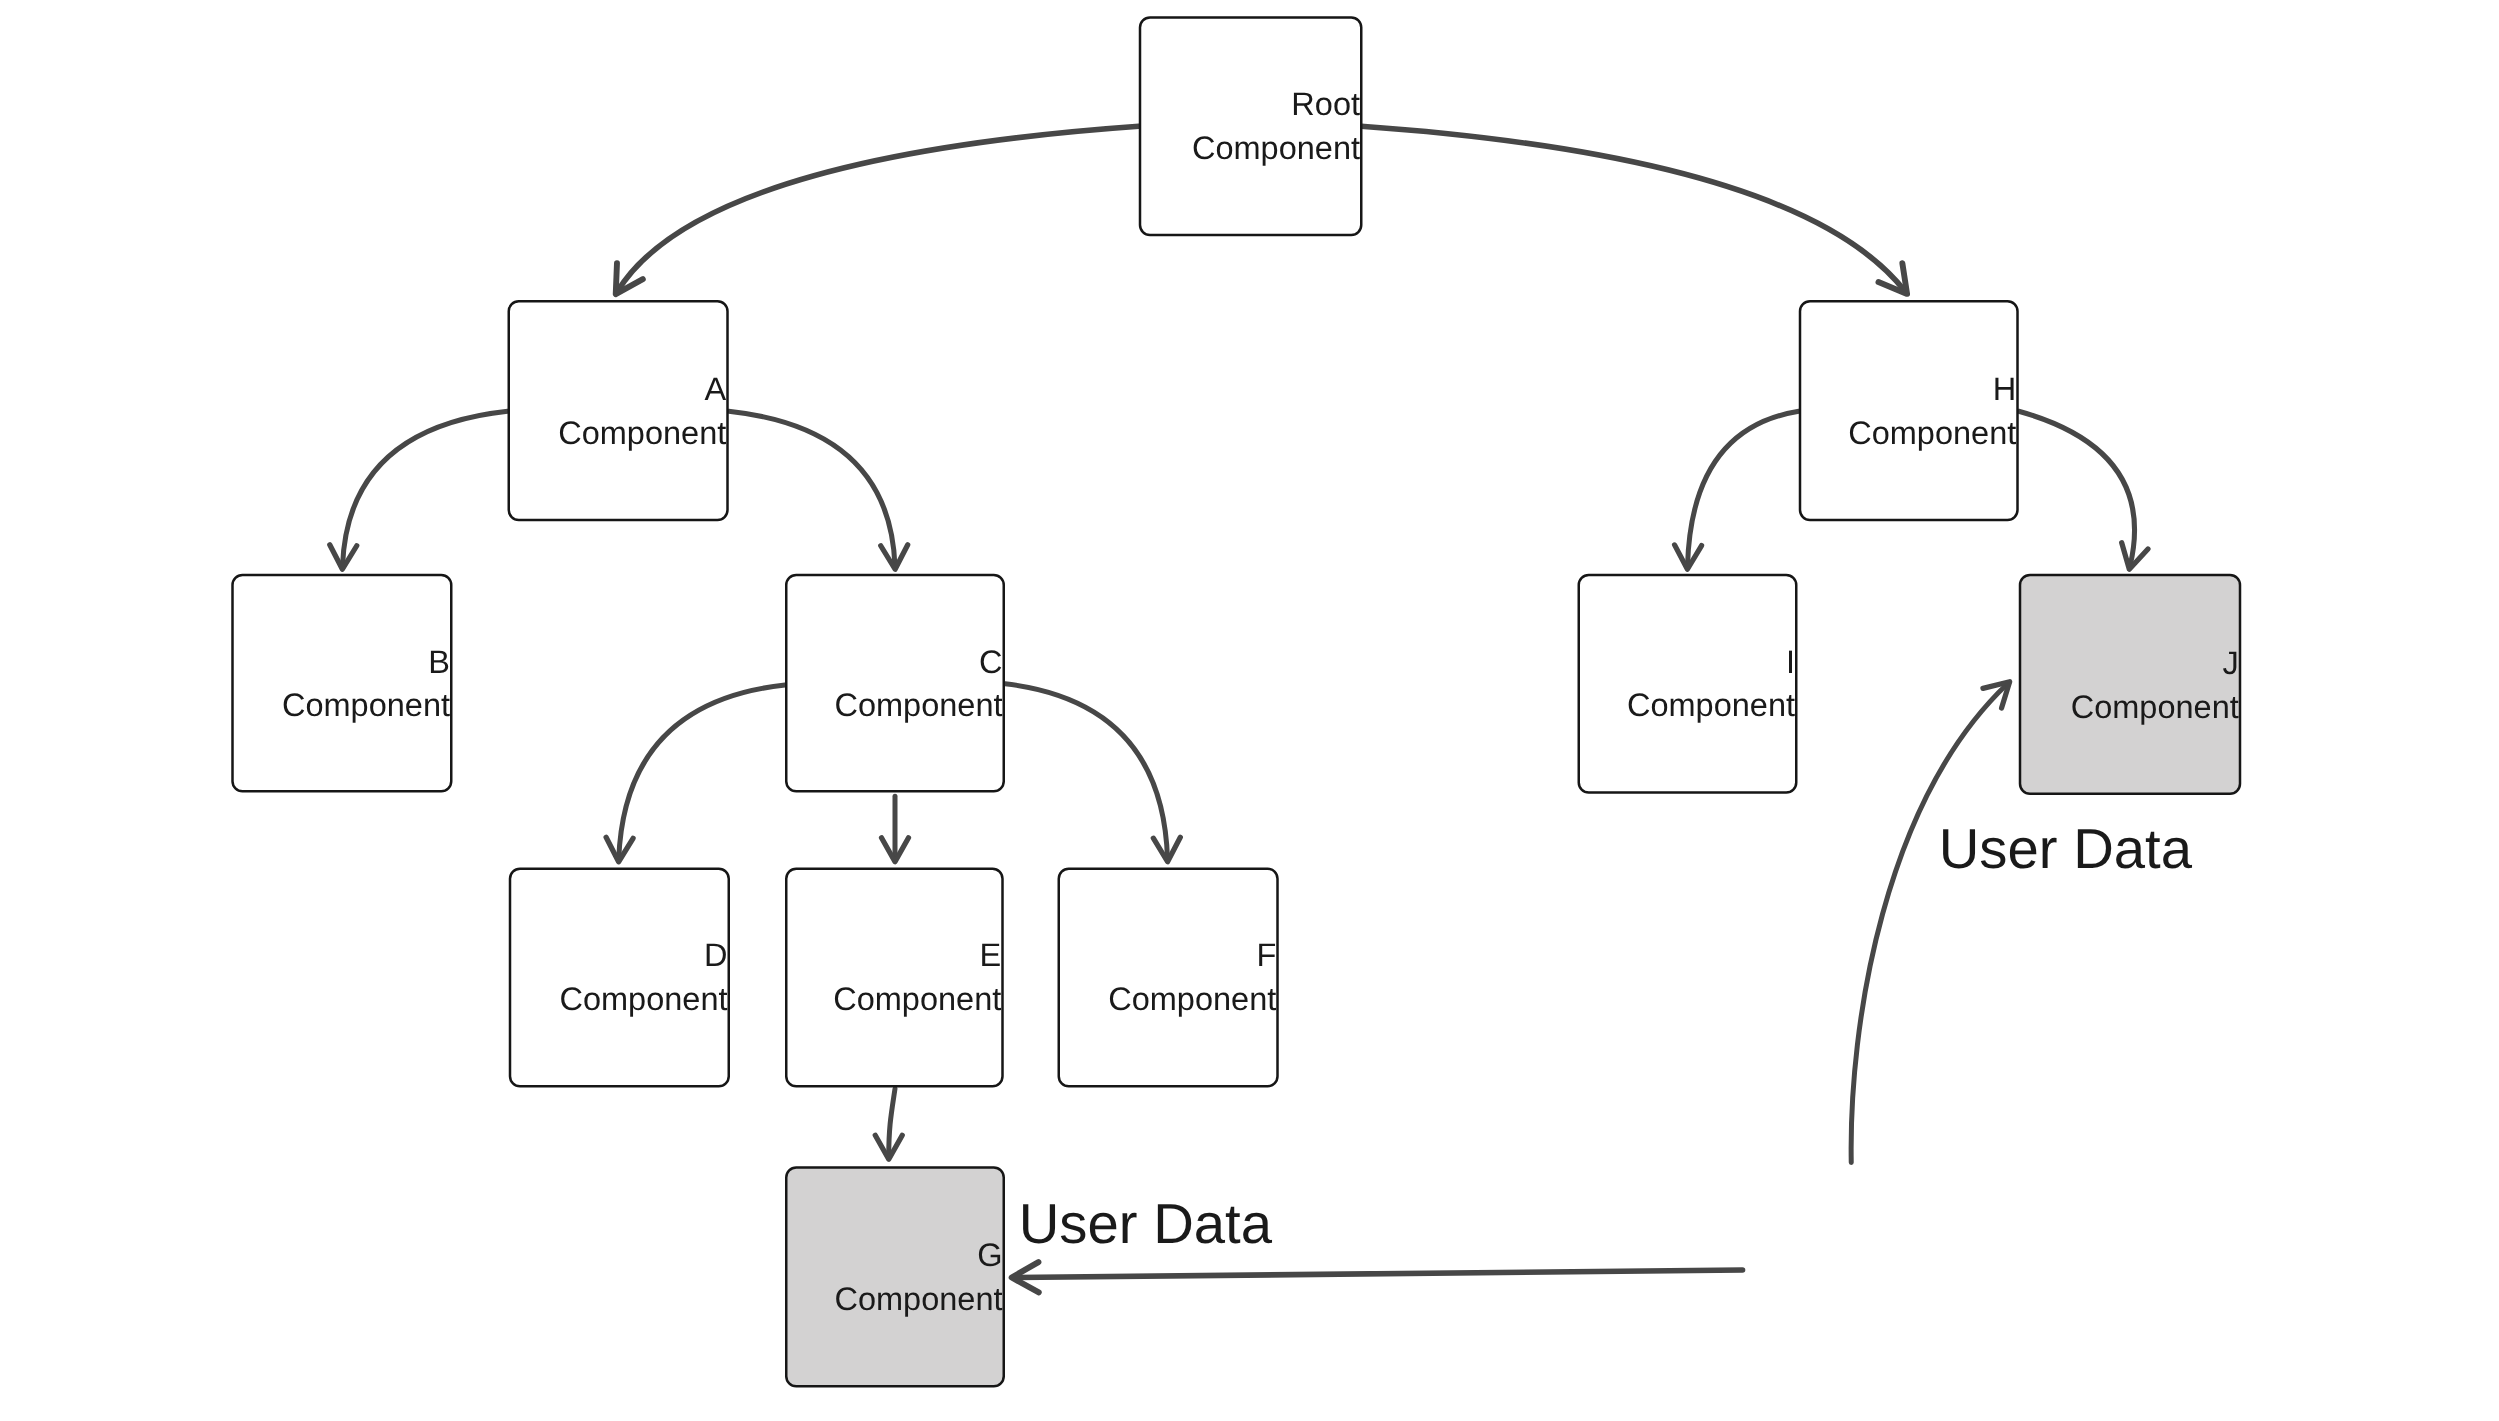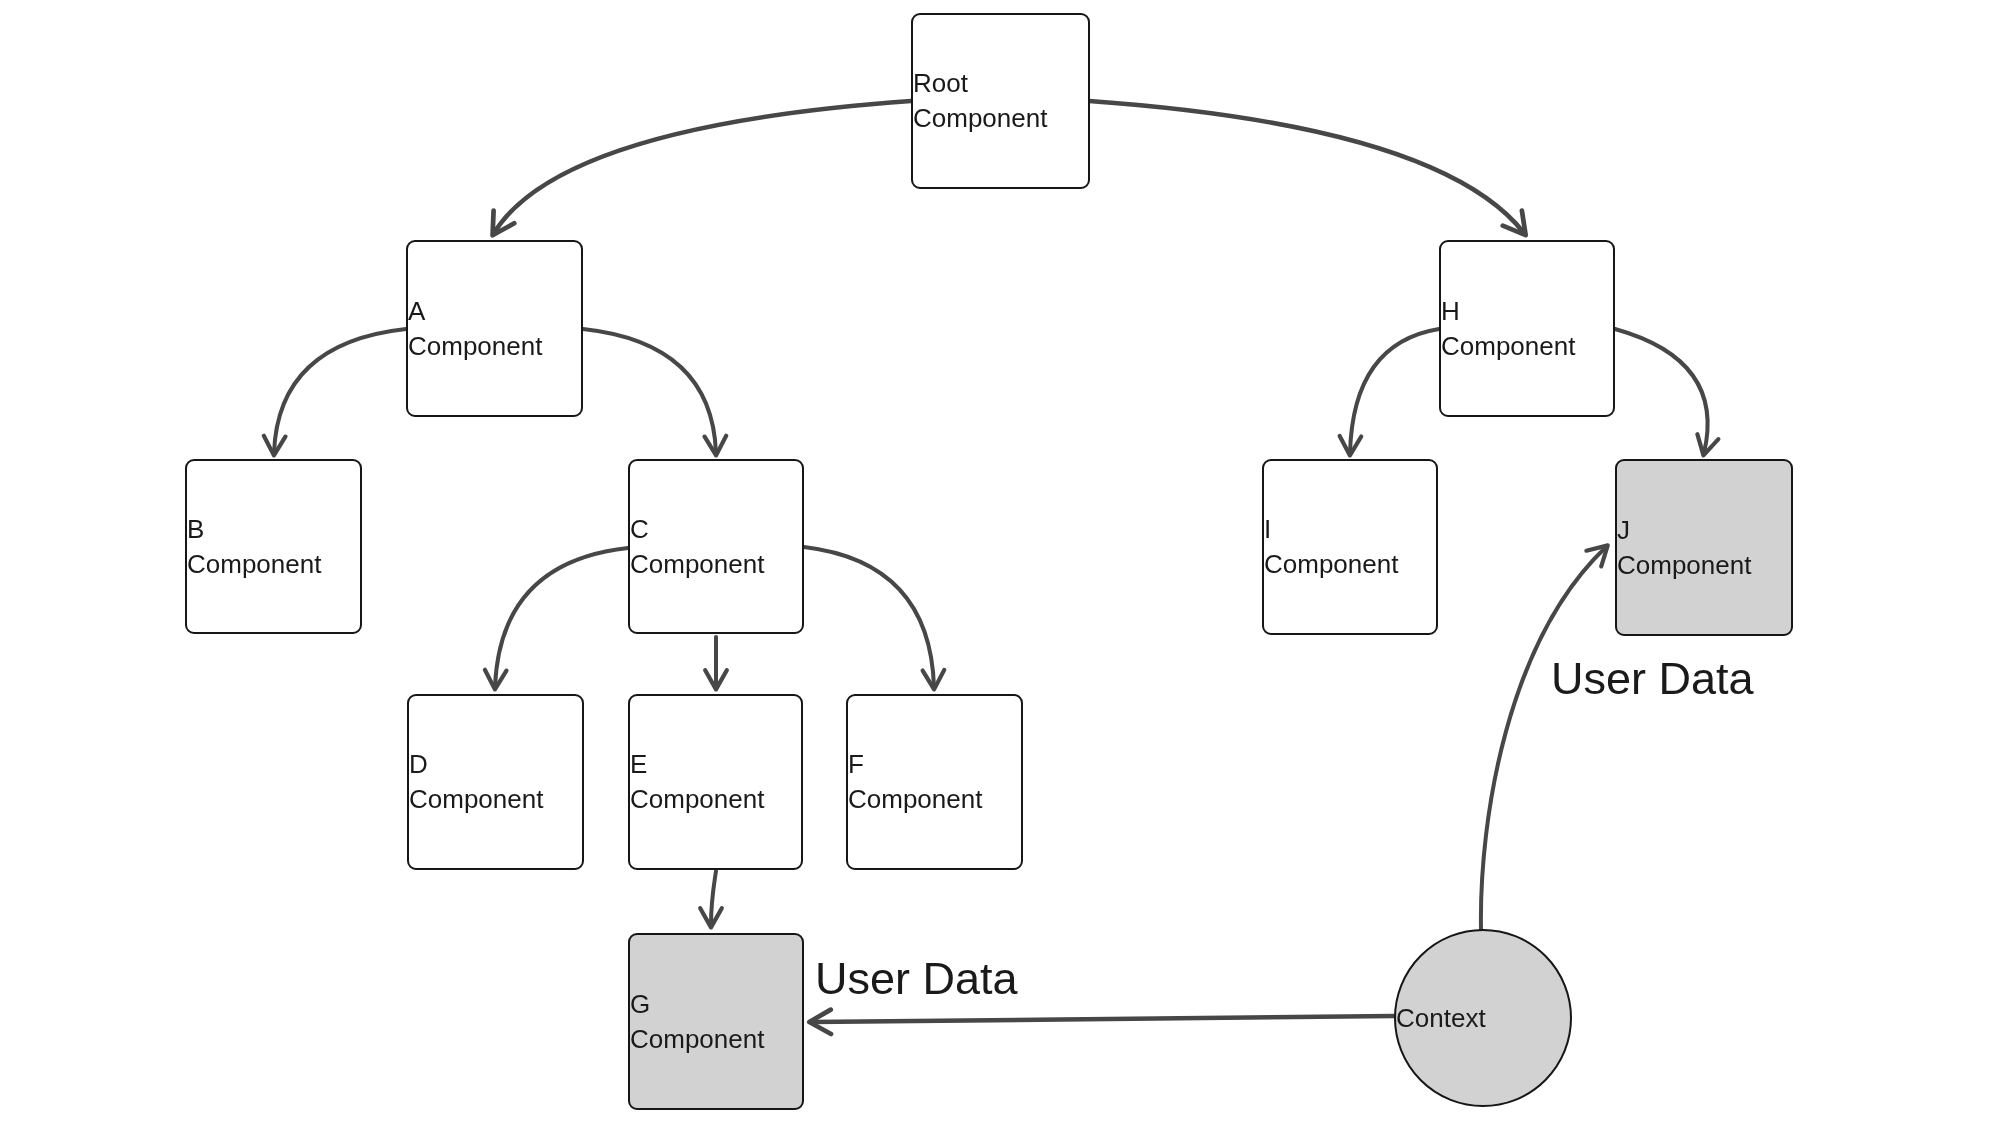--- a/index.html
+++ b/index.html
@@ -20,21 +20,21 @@
   }
   svg.edges{position:absolute;left:0;top:0;}
   .edge{fill:none;stroke:var(--arrow);stroke-width:4;stroke-linecap:round;}
   .edge.thick{stroke-width:4.5;}
   .head{fill:none;stroke:var(--arrow);stroke-linejoin:round;stroke-linecap:round;stroke-width:1.05;}
   .node{
     position:absolute;box-sizing:border-box;
     background:var(--node-fill);
     border:2.5px solid var(--outline);
     border-radius:9px;
-    display:flex;flex-direction:column;align-items:flex-start;justify-content:center;
+    display:flex;flex-direction:column;align-items:flex-end;justify-content:center;
     text-align:center;font-size:26px;line-height:35px;color:var(--text);
   }
   .node.highlight{background:var(--highlight-fill);}
   .node.circle{border-radius:50%;}
   .free-label{
     position:absolute;font-size:45px;color:var(--text);white-space:nowrap;
   }
 </style>
 </head>
 <body>
@@ -110,21 +110,18 @@
   <div class="node" style="left:846px;top:694px;width:177px;height:176px;">
     <span>F</span>
     <span>Component</span>
   </div>
 
   <div class="node highlight" style="left:628px;top:933px;width:176px;height:177px;">
     <span>G</span>
     <span>Component</span>
   </div>
 
-  <div class="node highlight circle" style="left:1394px;top:929px;width:178px;height:178px;">
-    <span>Context</span>
-  </div>
 
   <div class="free-label" style="left:815px;top:953px;">User Data</div>
 
   <div class="free-label" style="left:1551px;top:653px;">User Data</div>
 
 </div>
 
 </body></html>

